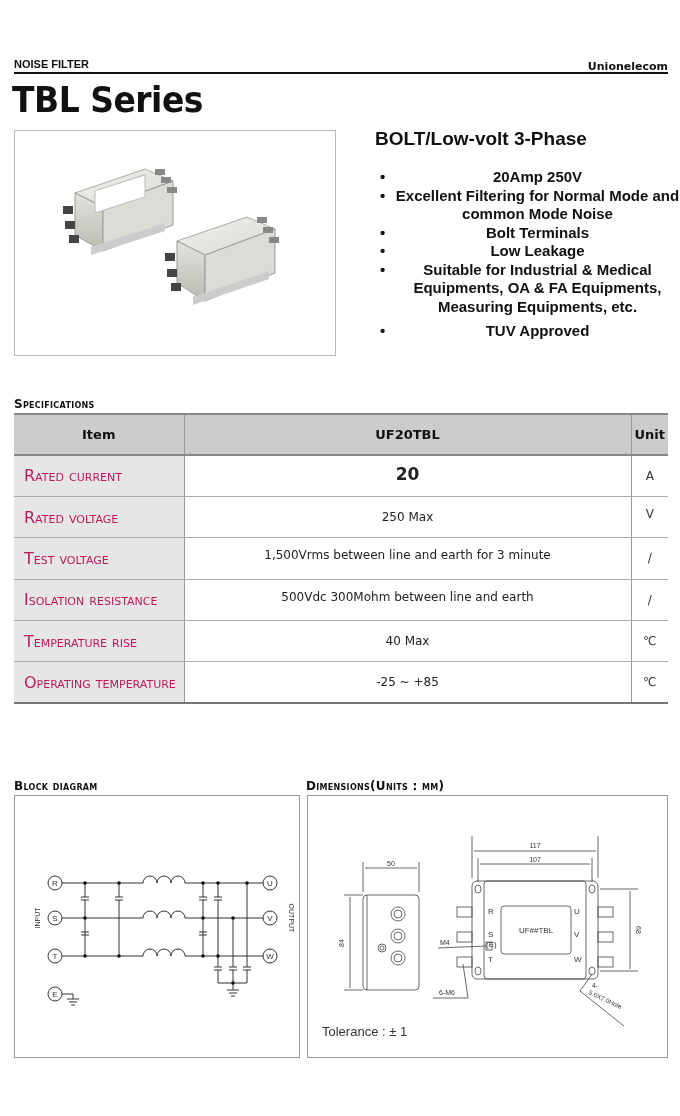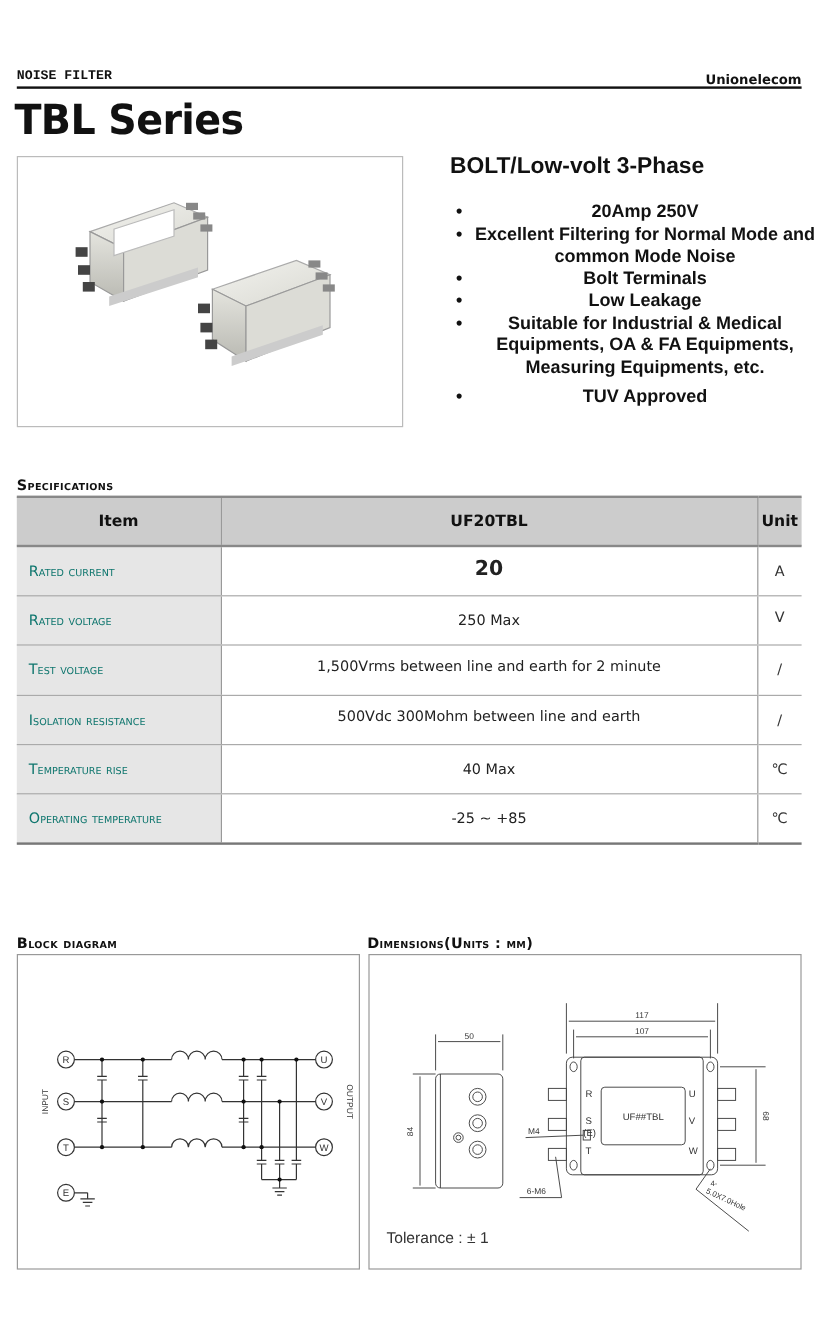--- a/index.html
+++ b/index.html
@@ -1,32 +1,32 @@
 <!DOCTYPE html>
 <html><head>
 <meta charset="utf-8">
 <style>
   * { margin:0; padding:0; box-sizing:border-box; }
   body { width:680px; height:1116px; background:#fff; position:relative; font-family:"Liberation Sans", sans-serif; color:#111; overflow:hidden; }
   .abs { position:absolute; }
   .topbar { left:14px; top:56px; width:654px; height:18px; border-bottom:2px solid #111; }
-  .cat { left:14px; top:58px; font-size:11px; font-weight:bold; font-family:Liberation Mono, monospace; }
+  .cat { left:14px; top:58px; font-size:11px; font-weight:bold; font-family:Liberation Sans, sans-serif; }
   .brand { right:12px; top:60px; font-size:11px; font-weight:bold; font-family:"DejaVu Sans", sans-serif; }
   .series { left:12px; top:80px; font-size:33px; font-weight:900; font-family:"DejaVu Sans", sans-serif; letter-spacing:-0.5px; transform:scaleY(1.05); }
   .photo { left:14px; top:130px; width:322px; height:226px; border:1px solid #bbb; background:#fff; }
   .headline { left:375px; top:128px; font-size:19px; font-weight:bold; }
   .features { left:380px; top:168px; width:300px; list-style:none; font-size:15px; font-weight:bold; line-height:18.5px; }
   .features li { position:relative; padding-left:15px;text-align:center; }
   .features li::before { content:"•"; position:absolute; left:0; top:0; }
   .features li.tuv { margin-top:6px; }
   .sec { font-size:12px; font-weight:bold; font-variant:small-caps; font-family:"DejaVu Sans", sans-serif; letter-spacing:0.3px; }
   table.spec { position:absolute; left:14px; top:413px; width:654px; border-collapse:collapse; font-family:"DejaVu Sans", sans-serif; }
   table.spec th { background:#ccc; height:41px; font-size:13px; font-weight:bold; border-top:2px solid #888; border-bottom:2px solid #888; }
   table.spec td { height:41.4px; border-bottom:1px solid #aaa; font-size:12px; }
-  table.spec td.item { background:#e6e6e6; width:170px; padding-left:10px; font-variant:small-caps; font-size:12px; color:#0f766e; }
+  table.spec td.item { background:#e6e6e6; width:170px; padding-left:10px; font-variant:small-caps; font-size:16px; color:#be185d; }
   table.spec td.val { text-align:center; color:#222; }
   table.spec td.unit { text-align:center; width:37px; color:#333; }
   table.spec .bl { border-left:1px solid #999; }
   table.spec tr:last-child td { border-bottom:2px solid #777; }
   .box { border:1px solid #999; background:#fff; }
   svg text { font-family:"Liberation Sans", sans-serif; }
 </style>
 </head>
 <body>
 
@@ -106,21 +106,21 @@
     <td class="val bl" style="font-weight:bold;font-size:17px;padding-bottom:4px;">20</td>
     <td class="unit bl">A</td>
   </tr>
   <tr>
     <td class="item">Rated voltage</td>
     <td class="val bl">250 Max</td>
     <td class="unit bl" style="vertical-align:top;padding-top:10px;">V</td>
   </tr>
   <tr>
     <td class="item">Test voltage</td>
-    <td class="val bl" style="padding-bottom:6px;">1,500Vrms between line and earth  for 2 minute</td>
+    <td class="val bl" style="padding-bottom:6px;">1,500Vrms between line and earth  for 3 minute</td>
     <td class="unit bl">/</td>
   </tr>
   <tr>
     <td class="item">Isolation resistance</td>
     <td class="val bl" style="padding-bottom:6px;">500Vdc 300Mohm between line and earth</td>
     <td class="unit bl">/</td>
   </tr>
   <tr>
     <td class="item">Temperature rise</td>
     <td class="val bl">40 Max</td>

